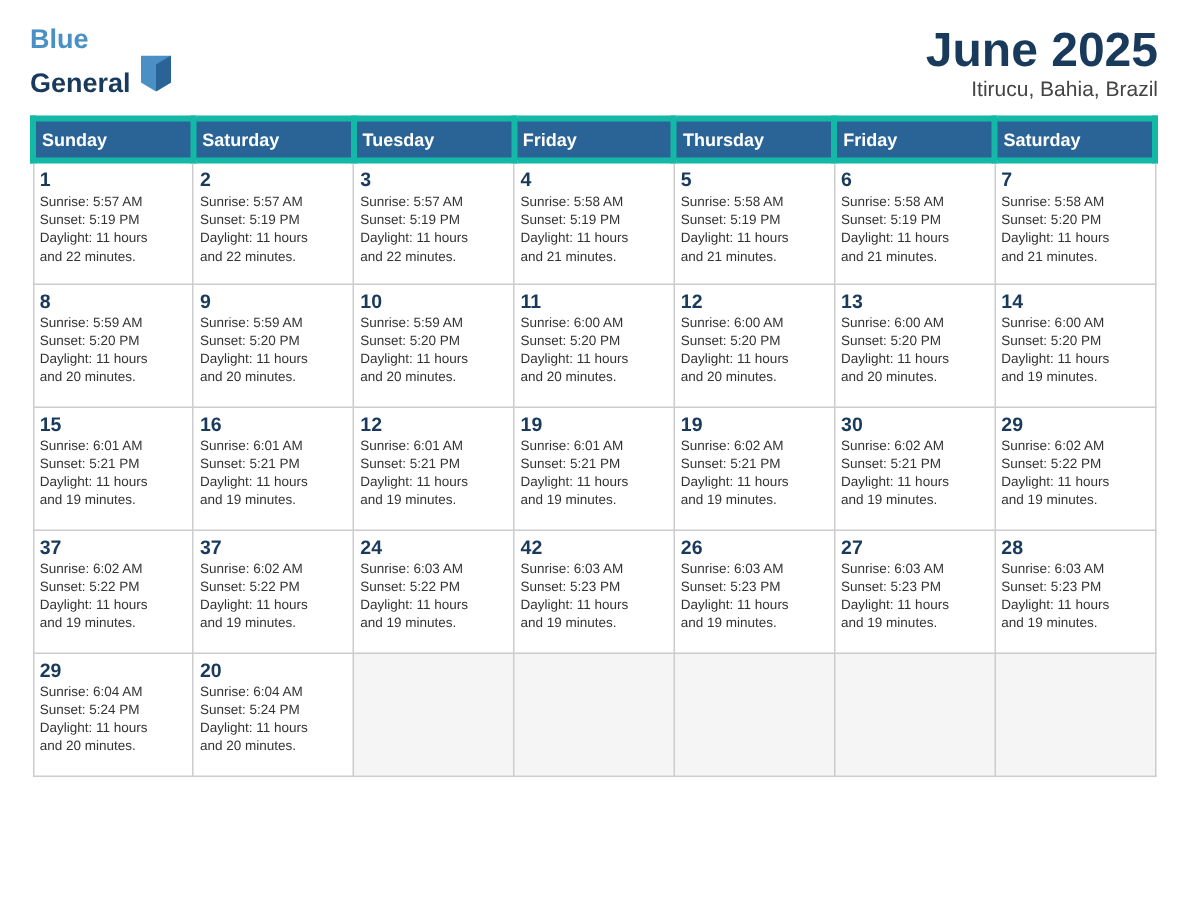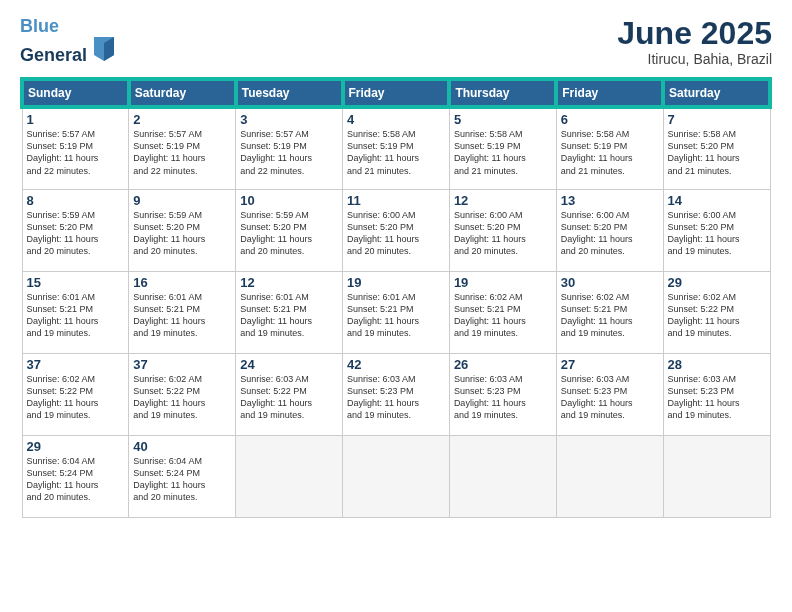--- a/index.html
+++ b/index.html
@@ -332,21 +332,21 @@
         </tr>
         <tr>
           <td>
             <span class="day-number">29</span>
             <div class="day-info" style="white-space: pre-line;">Sunrise: 6:04 AM
 Sunset: 5:24 PM
 Daylight: 11 hours
 and 20 minutes.</div>
           </td>
           <td>
-            <span class="day-number">40</span>
+            <span class="day-number">20</span>
             <div class="day-info" style="white-space: pre-line;">Sunrise: 6:04 AM
 Sunset: 5:24 PM
 Daylight: 11 hours
 and 20 minutes.</div>
           </td>
           <td class="empty"></td>
           <td class="empty"></td>
           <td class="empty"></td>
           <td class="empty"></td>
           <td class="empty"></td>

